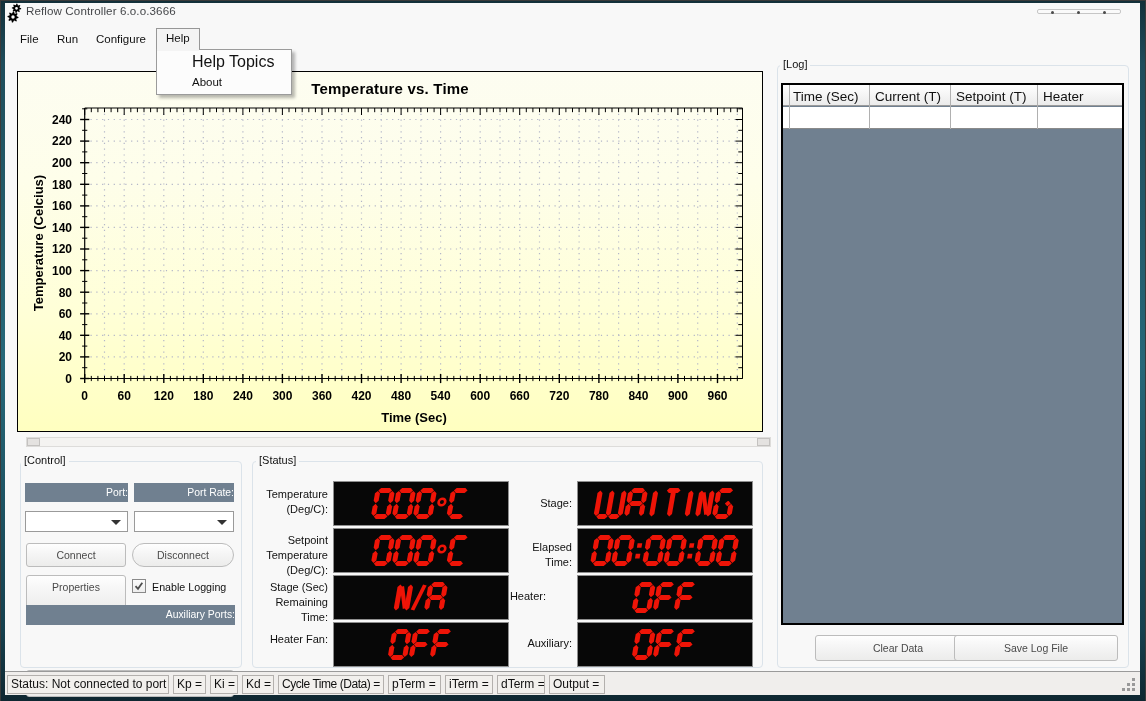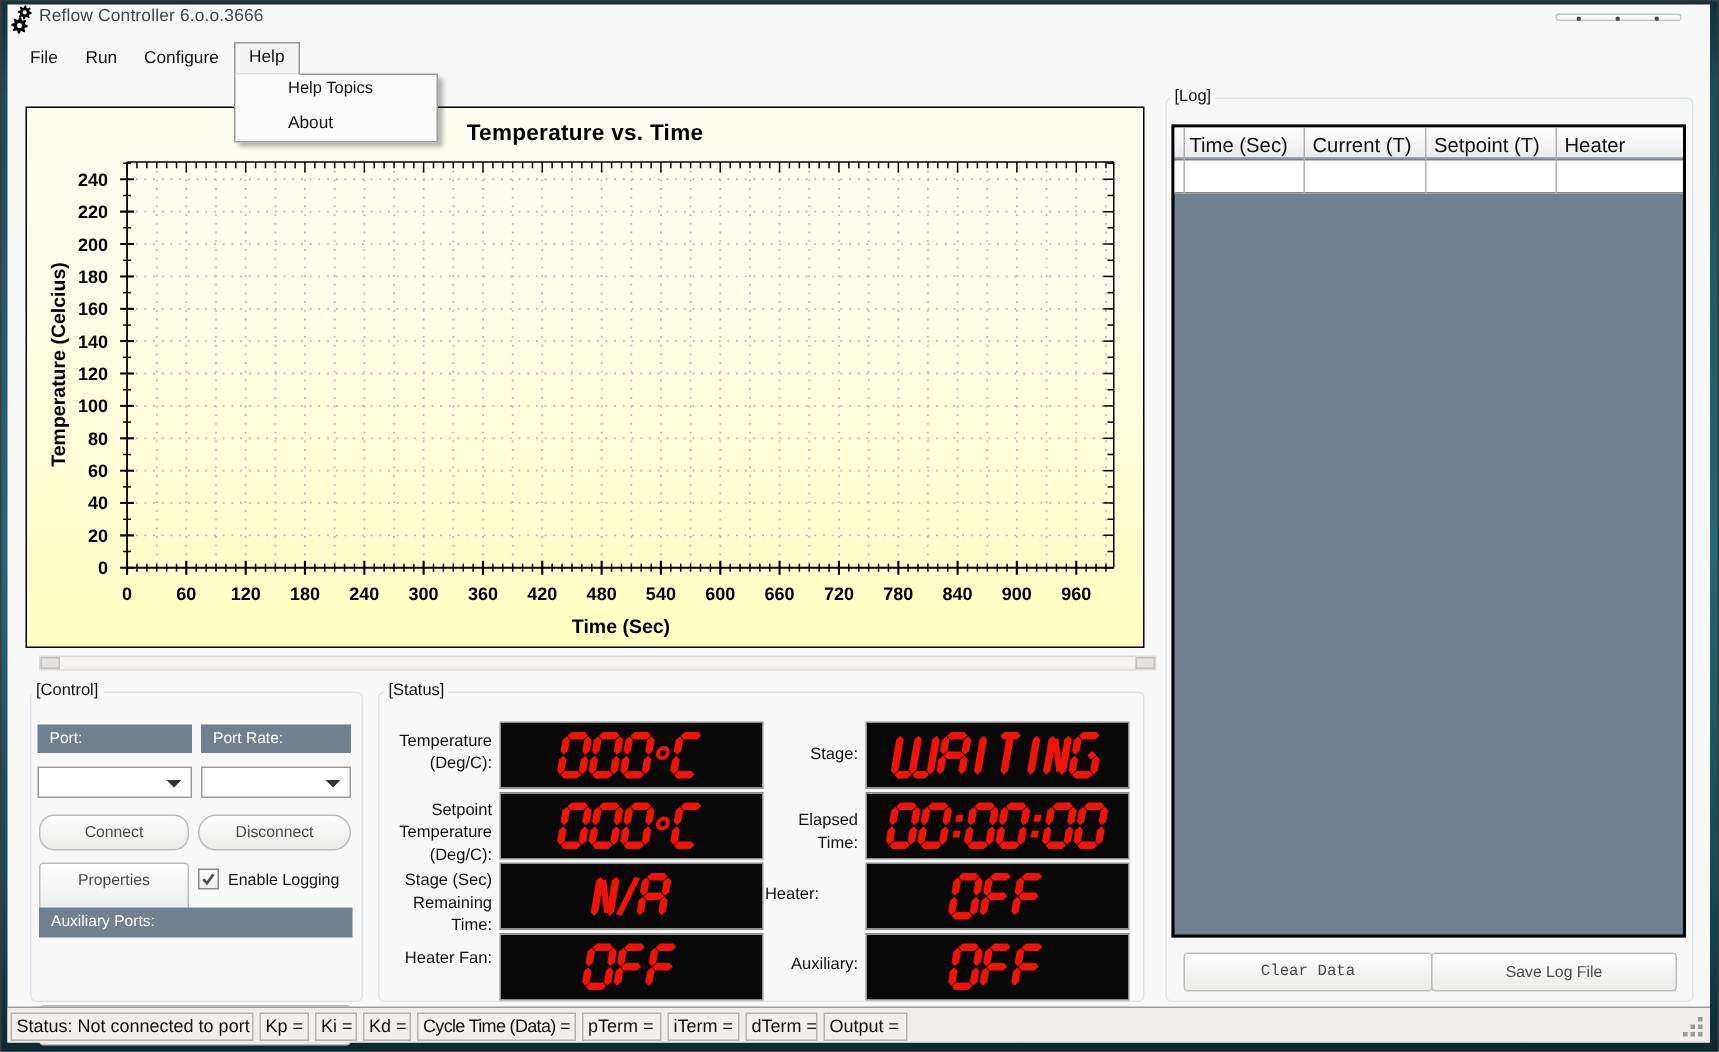--- a/index.html
+++ b/index.html
@@ -1,20 +1,20 @@
 <!DOCTYPE html>
 <html><head><meta charset="utf-8"><style>
 * { margin:0; padding:0; box-sizing:border-box; }
 body { font-family:"Liberation Sans", sans-serif; width:1146px; height:701px; overflow:hidden; background:#3a3a3a; }
 #frame { position:absolute; left:0; top:0; width:1146px; height:701px; background:#3a3a3a; }
 #teal { position:absolute; left:1px; top:1px; width:1144px; height:700px;
   background:linear-gradient(180deg,#13303a 0%,#1f4d5c 9%,#266879 52%,#16404e 90%,#0f2731 100%); }
 #content { position:absolute; left:5px; top:3px; width:1135px; height:692px; background:#f8f8f8; }
 .abs { position:absolute; }
-.hdr { position:absolute; background:#708090; color:#fff; font-size:10.4px; padding-left:8px; }
+.hdr { position:absolute; background:#708090; color:#fff; font-size:10.4px; padding-left:22px;text-align:right; }
 .btn { position:absolute; border:1px solid #bcbcbc; border-radius:3px; text-align:center; color:#4a4a4a;
   background:linear-gradient(180deg,#fefefe 0%,#f5f5f5 45%,#ececeb 100%); }
 .combo { position:absolute; background:#fff; border:1px solid #9a9a9a; }
 .combo .arr { position:absolute; right:6px; top:50%; margin-top:-2px; width:0; height:0;
   border-left:5px solid transparent; border-right:5px solid transparent; border-top:5px solid #333; }
 .group { position:absolute; border:1px solid #dbe3ea; border-radius:4px; }
 .glabel { position:absolute; background:#f8f8f8; font-size:11px; color:#111; padding:0 3px; }
 .menu { position:absolute; top:33px; font-size:11.5px; color:#111; }
 .slabel { position:absolute; font-size:11px; color:#111; text-align:right; line-height:15px; }
 .lcd { position:absolute; border:1px solid #8e8e8e; }
@@ -36,21 +36,21 @@
 <div class="abs" style="left:1077px;top:10.5px;width:3px;height:3px;border-radius:1.5px;background:#4a4a4a"></div>
 <div class="abs" style="left:1103px;top:10.5px;width:3px;height:3px;border-radius:1.5px;background:#4a4a4a"></div>
 
 <div class="menu" style="left:20px">File</div>
 <div class="menu" style="left:57px">Run</div>
 <div class="menu" style="left:96px">Configure</div>
 <div class="abs" style="left:156px;top:28px;width:44px;height:21px;background:#f4f4f4;border:1px solid #979797;border-bottom:none"></div>
 <div class="menu" style="left:166px;top:32px">Help</div>
 <div class="abs" style="left:156px;top:49px;width:136px;height:46px;background:#fcfcfc;border:1px solid #9b9b9b;box-shadow:3px 3px 3px rgba(0,0,0,0.28);z-index:50"></div>
 <div class="abs" style="left:157px;top:49px;width:42px;height:2px;background:#f4f4f4;z-index:52"></div>
-<div class="abs" style="left:192px;top:53px;font-size:11px;color:#111;z-index:51">Help Topics</div>
+<div class="abs" style="left:192px;top:53px;font-size:16px;color:#111;z-index:51">Help Topics</div>
 <div class="abs" style="left:192px;top:76px;font-size:11.5px;color:#111;z-index:51">About</div>
 
 <div class="abs" style="left:17px;top:71px;width:746px;height:361px;border:1px solid #000;
   background:linear-gradient(180deg,#fdfdf1 0%,#fefeea 30%,#ffffd8 65%,#ffffc0 100%)"></div>
 <div class="abs" style="left:18px;top:72px">
     <svg width="744" height="359" style="display:block">
       <line x1="86.5" y1="36.0" x2="86.5" y2="306.5" stroke="#b3b6c8" stroke-width="1.2" stroke-dasharray="1.2,4.6"></line>
       <line x1="106.2" y1="36.0" x2="106.2" y2="306.5" stroke="#b3b6c8" stroke-width="1.2" stroke-dasharray="1.2,4.6"></line>
       <line x1="126.0" y1="36.0" x2="126.0" y2="306.5" stroke="#b3b6c8" stroke-width="1.2" stroke-dasharray="1.2,4.6"></line>
       <line x1="145.8" y1="36.0" x2="145.8" y2="306.5" stroke="#b3b6c8" stroke-width="1.2" stroke-dasharray="1.2,4.6"></line>
@@ -394,21 +394,21 @@
 <div class="group" style="left:20px;top:461px;width:222px;height:207px"></div>
 <div class="glabel" style="left:21px;top:454px">[Control]</div>
 <div class="hdr" style="left:25px;top:483px;width:103px;height:19px;line-height:19px">Port:</div>
 <div class="hdr" style="left:134px;top:483px;width:100px;height:19px;line-height:19px">Port Rate:</div>
 <div class="combo" style="left:25px;top:511px;width:103px;height:21px">
     <span class="arr"></span>
   </div>
 <div class="combo" style="left:134px;top:511px;width:100px;height:21px">
     <span class="arr"></span>
   </div>
-<div class="btn" style="left:26px;top:543px;width:100px;height:24px;border-radius:10px;"><span style="line-height:22px;font-size:10.5px">Connect</span></div>
+<div class="btn" style="left:26px;top:543px;width:100px;height:24px;"><span style="line-height:22px;font-size:10.5px">Connect</span></div>
 <div class="btn" style="left:132px;top:543px;width:102px;height:24px;border-radius:12px;"><span style="line-height:22px;font-size:10.5px">Disconnect</span></div>
 <div class="btn" style="left:26px;top:575px;width:100px;height:36px;"><span style="line-height:22px;font-size:10.5px">Properties</span></div>
 <div class="abs" style="left:132px;top:579px;width:14px;height:14px;border:1px solid #8a8a8a;background:linear-gradient(180deg,#fcfcfc,#eee)">
 <svg width="12" height="12" style="display:block">
       <path d="M2.5,6.2 L5,8.8 L9.3,2.8" stroke="#4f4f4f" stroke-width="1.8" fill="none"></path>
     </svg>
   </div>
 <div class="abs" style="left:152px;top:581px;font-size:10.7px;color:#111">Enable Logging</div>
 <div class="hdr" style="left:26px;top:605px;width:209px;height:20px;line-height:20px">Auxiliary Ports:</div>
 <div class="btn" style="left:26px;top:670px;width:208px;height:27px;font-weight:bold;"><span style="line-height:25px;font-size:10.5px">Auxiliary</span></div>
@@ -706,21 +706,21 @@
 <div class="abs" style="left:783px;top:85px;width:339px;height:21px;background:linear-gradient(180deg,#ffffff,#ebebeb);border-bottom:1px solid #9a9a9a"></div>
 <div class="abs" style="left:783px;top:107px;width:339px;height:22px;background:#fff;border-bottom:1px solid #8a8a8a"></div>
 <div class="abs" style="left:789px;top:85px;width:1px;height:44px;background:#b0b0b0"></div>
 <div class="abs" style="left:869px;top:85px;width:1px;height:44px;background:#b0b0b0"></div>
 <div class="abs" style="left:950px;top:85px;width:1px;height:44px;background:#b0b0b0"></div>
 <div class="abs" style="left:1037px;top:85px;width:1px;height:44px;background:#b0b0b0"></div>
 <div class="abs" style="left:793px;top:89px;font-size:13.5px;color:#111">Time (Sec)</div>
 <div class="abs" style="left:875px;top:89px;font-size:13.5px;color:#111">Current (T)</div>
 <div class="abs" style="left:956px;top:89px;font-size:13.5px;color:#111">Setpoint (T)</div>
 <div class="abs" style="left:1043px;top:89px;font-size:13.5px;color:#111">Heater</div>
-<div class="btn" style="left:789px;top:635px;width:166px;height:26px;font-family:Liberation Mono, monospace;"><span style="line-height:24px;font-size:10.5px">Clear Data</span></div>
+<div class="btn" style="left:815px;top:635px;width:166px;height:26px;"><span style="line-height:24px;font-size:10.5px">Clear Data</span></div>
 <div class="btn" style="left:954px;top:635px;width:164px;height:26px;"><span style="line-height:24px;font-size:10.5px">Save Log File</span></div>
 
 <div class="abs" style="left:5px;top:671px;width:1135px;height:1px;background:#9a9a9a"></div>
 <div class="abs" style="left:5px;top:672px;width:1135px;height:23px;background:#f0eeec"></div>
 <div class="sbpanel" style="left:7px;width:162px">Status: Not connected to port</div>
 <div class="sbpanel" style="left:173px;width:33px">Kp =</div>
 <div class="sbpanel" style="left:210px;width:28px">Ki =</div>
 <div class="sbpanel" style="left:242px;width:32px">Kd =</div>
 <div class="sbpanel" style="left:278px;width:106px;letter-spacing:-0.45px">Cycle Time (Data) =</div>
 <div class="sbpanel" style="left:388px;width:53px">pTerm =</div>

